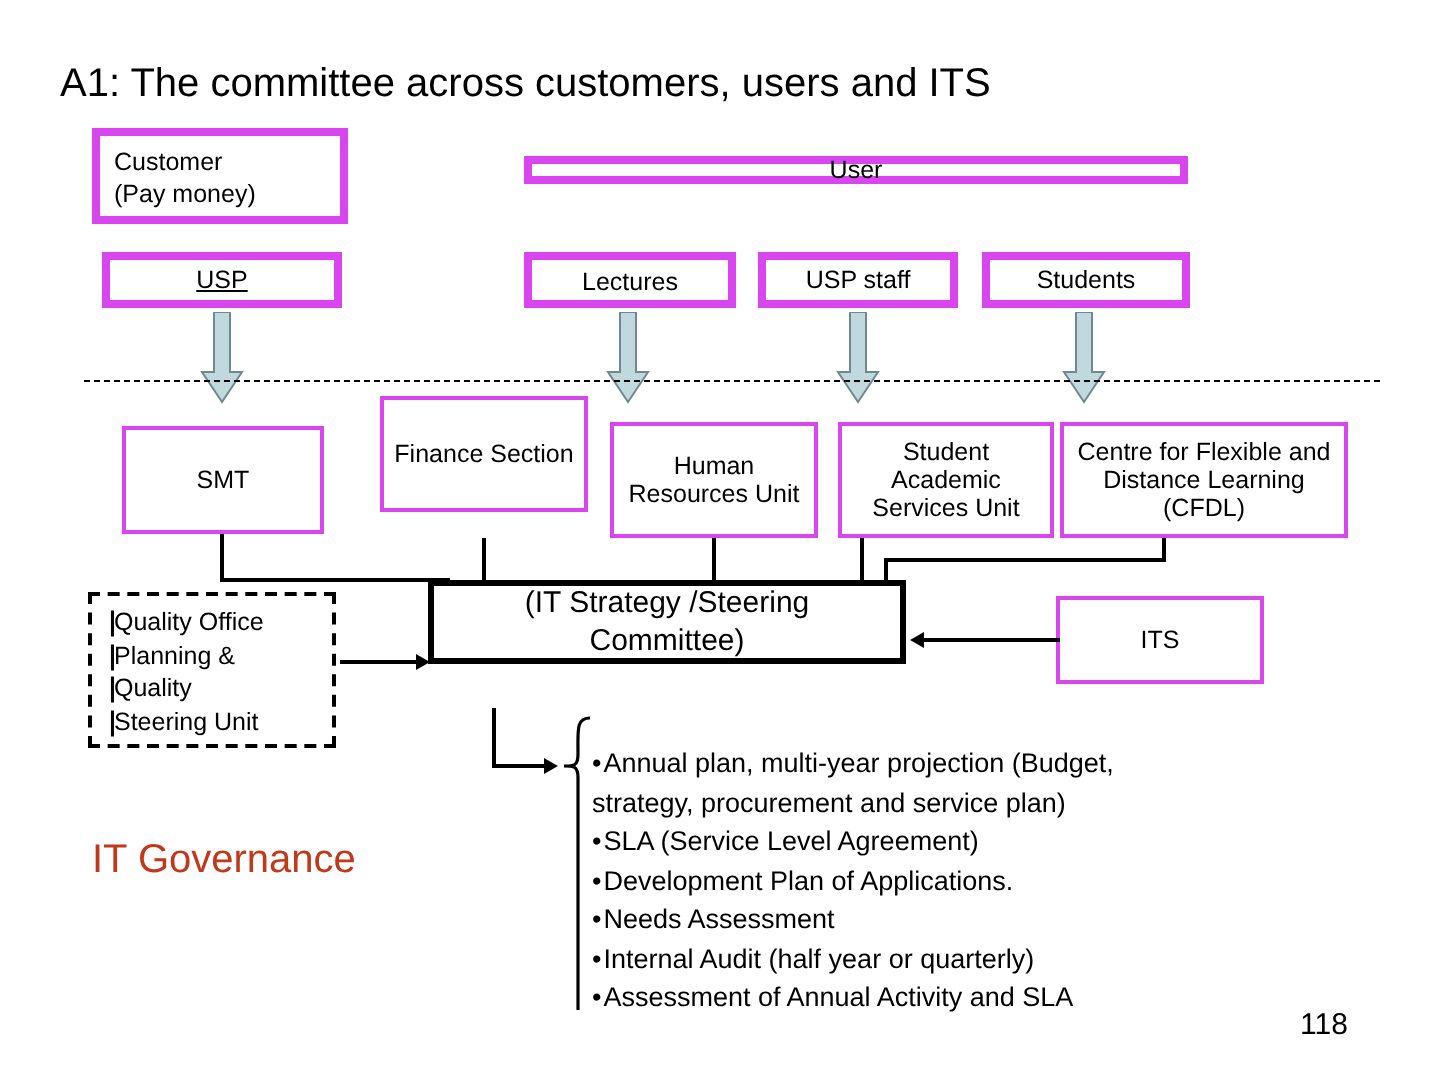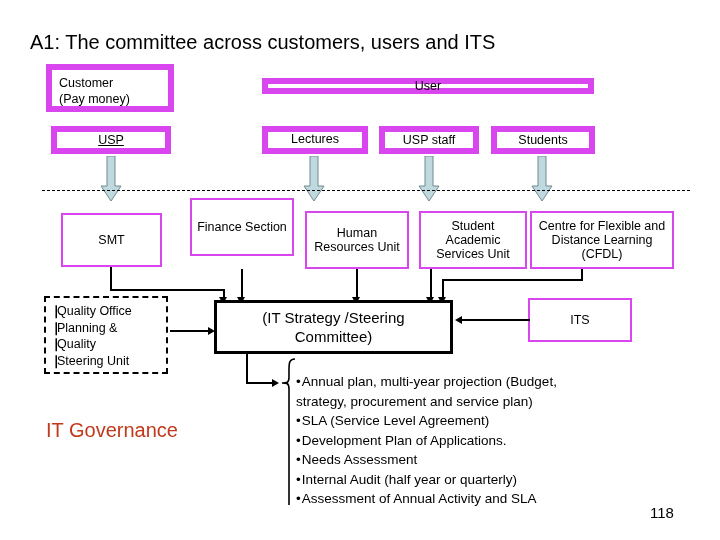--- a/index.html
+++ b/index.html
@@ -32,21 +32,21 @@
     font-size: 20px;
     line-height: 24px;
     color: #000;
     white-space: nowrap;
   }
 
   
   .box {
     position: absolute;
     box-sizing: border-box;
-    border: 6px solid #d946ef;
+    border: 4px solid #d946ef;
     background: #ffffff;
     display: flex;
     align-items: center;
     justify-content: center;
     text-align: center;
     font-size: 12.5px;
     line-height: 14px;
     padding: 2px 3px;
   }
   .box.thick {
@@ -273,21 +273,21 @@
       <span class="pqo-mark">❘</span><span>Quality</span>
     </div>
     <div class="pqo-line">
       <span class="pqo-mark">❘</span><span>Steering Unit</span>
     </div>
   </div>
 
   <div class="ln ln-h" style="left:170px; top:330px; width:42px;"></div>
   <div class="arrowhead-right" style="left:208px; top:327px;"></div>
 
-  <div class="box thick" style="left:214px; top:300px; width:239px; height:54px;">
+  <div class="box thick" style="left:214px; top:290px; width:239px; height:42px;">
     <div>
       <div>(IT Strategy /Steering</div>
       <div>Committee)</div>
     </div>
   </div>
 
   <div class="box" style="left:528px; top:298px; width:104px; height:44px; border-width:2px;">
     <span>ITS</span>
   </div>
   <div class="ln ln-h" style="left:462px; top:319px; width:68px;"></div>

